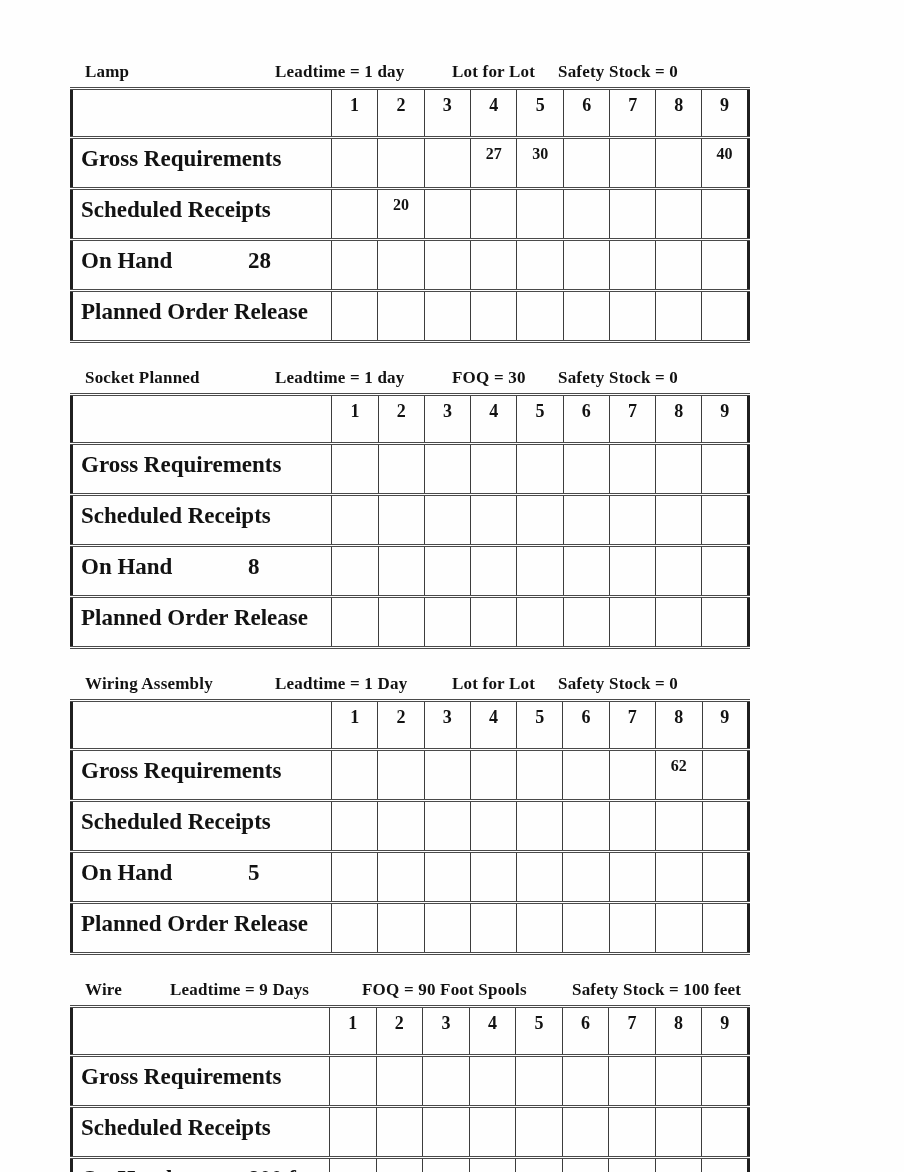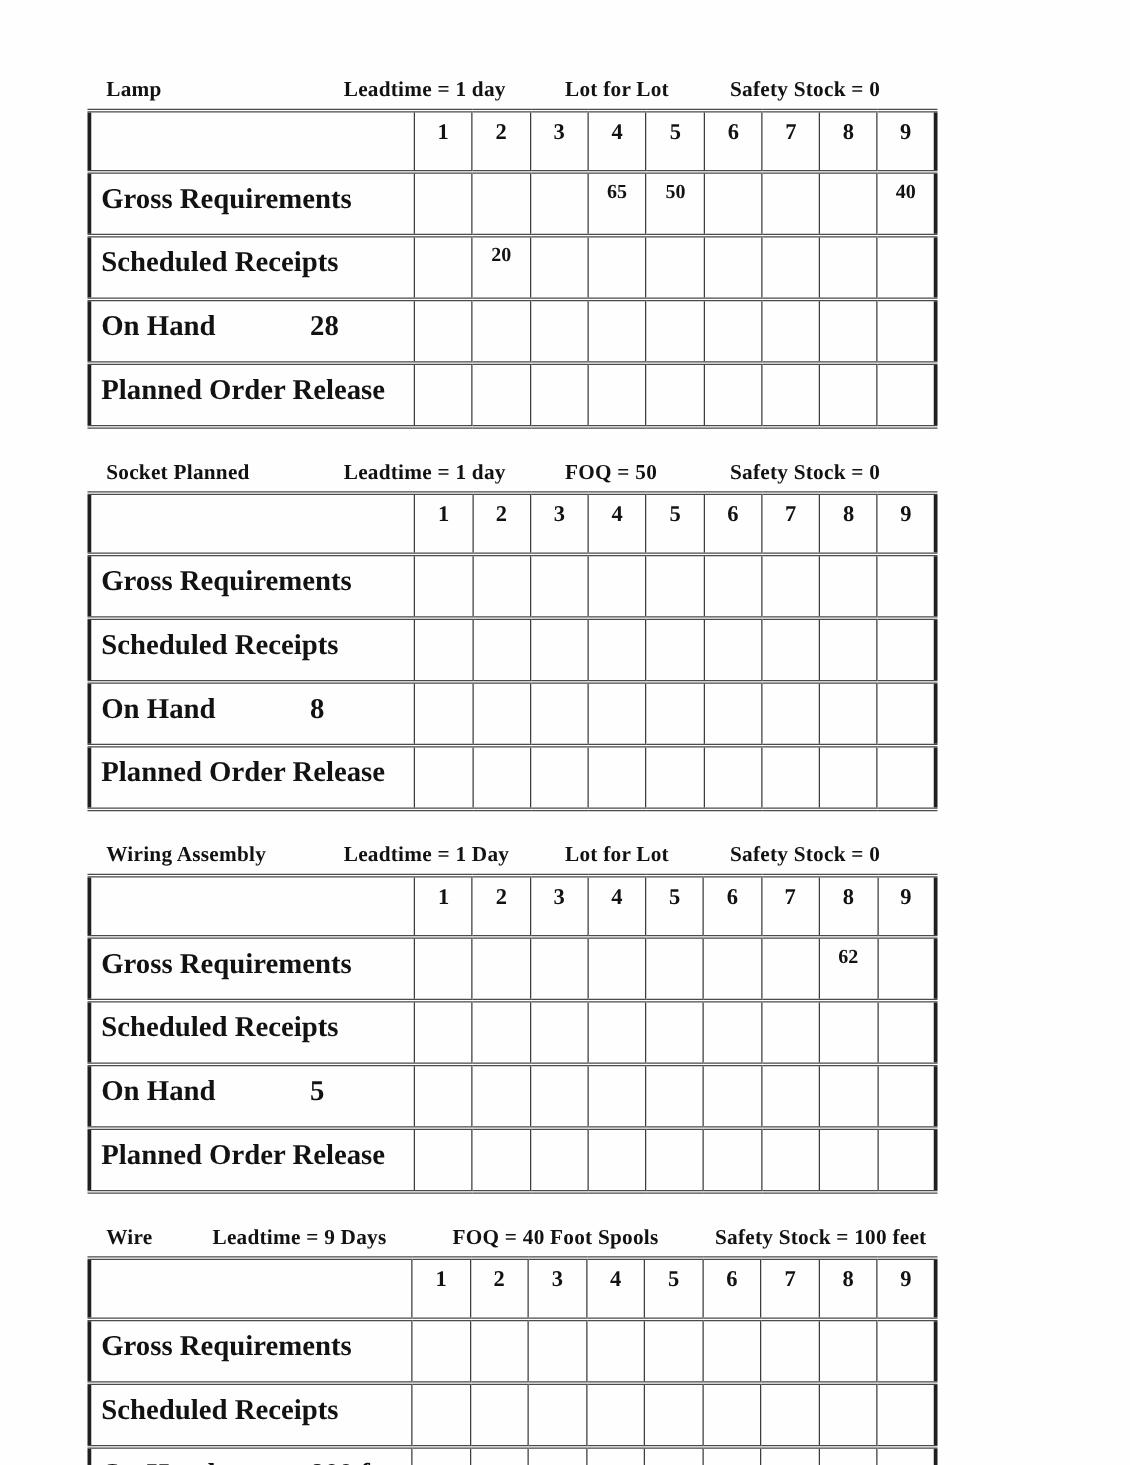--- a/index.html
+++ b/index.html
@@ -25,21 +25,21 @@
     position: relative;
     height: 27px;
     font-weight: bold;
     font-size: 17px;
     letter-spacing: 0.2px;
   }
   .title span { position: absolute; top: 2px; white-space: nowrap; }
   .mrp .seg1 { left: 15px; }
   .mrp .seg2 { left: 205px; }
   .mrp .seg3 { left: 382px; }
-  .mrp .seg4 { left: 514px; }
+  .mrp .seg4 { left: 488px; }
   .mrp.wire .seg2 { left: 100px; }
   .mrp.wire .seg3 { left: 292px; }
   .mrp.wire .seg4 { left: 502px; }
 
   
   table.grid {
     border-collapse: collapse;
     table-layout: fixed;
     border: 3px solid #1f1f1f;
   }
@@ -119,22 +119,22 @@
               <th>8</th>
               <th>9</th>
             </tr>
           </thead>
           <tbody>
             <tr>
               <td class="label-cell"><span>Gross Requirements</span></td>
               <td class="val-cell"></td>
               <td class="val-cell"></td>
               <td class="val-cell"></td>
-              <td class="val-cell">65</td>
-              <td class="val-cell">50</td>
+              <td class="val-cell">27</td>
+              <td class="val-cell">30</td>
               <td class="val-cell"></td>
               <td class="val-cell"></td>
               <td class="val-cell"></td>
               <td class="val-cell">40</td>
             </tr>
             <tr>
               <td class="label-cell"><span>Scheduled Receipts</span></td>
               <td class="val-cell"></td>
               <td class="val-cell">20</td>
               <td class="val-cell"></td>
@@ -170,21 +170,21 @@
               <td class="val-cell"></td>
             </tr>
           </tbody>
       </table>
     </section>
 
     <section class="mrp">
       <div class="title">
         <span class="seg1">Socket Planned</span>
         <span class="seg2">Leadtime = 1 day</span>
-        <span class="seg3">FOQ = 50</span>
+        <span class="seg3">FOQ = 30</span>
         <span class="seg4">Safety Stock = 0</span>
       </div>
       <table class="grid">
         <colgroup>
             <col class="c-label">
             <col class="c-period">
             <col class="c-period">
             <col class="c-period">
             <col class="c-period">
             <col class="c-period">
@@ -344,21 +344,21 @@
               <td class="val-cell"></td>
             </tr>
           </tbody>
       </table>
     </section>
 
     <section class="mrp wire">
       <div class="title">
         <span class="seg1">Wire</span>
         <span class="seg2">Leadtime = 9 Days</span>
-        <span class="seg3">FOQ = 40 Foot Spools</span>
+        <span class="seg3">FOQ = 90 Foot Spools</span>
         <span class="seg4">Safety Stock = 100 feet</span>
       </div>
       <table class="grid">
         <colgroup>
             <col class="c-label">
             <col class="c-period">
             <col class="c-period">
             <col class="c-period">
             <col class="c-period">
             <col class="c-period">

